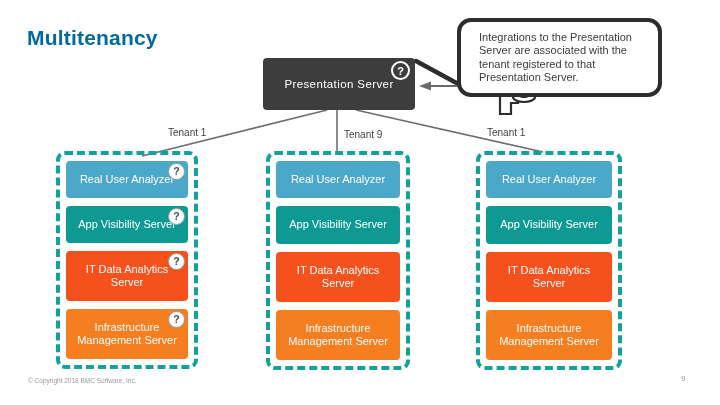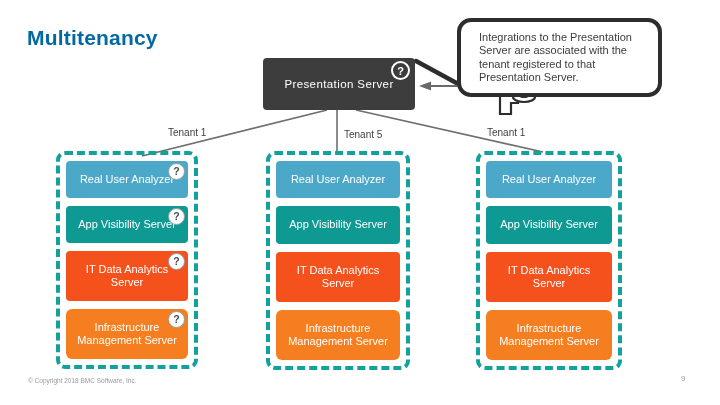--- a/index.html
+++ b/index.html
@@ -46,21 +46,21 @@
   .g3 { left:476px; top:151px; width:146px; height:219px; }
 
   .svc {
     position:relative; flex:1 1 auto; border-radius:4px;
     display:flex; align-items:center; justify-content:center; text-align:center;
     color:#ffffff; font-size:11px; line-height:13px; padding:2px 4px;
   }
   .svc-rua  { background:#4ca8c9; }
   .svc-avs  { background:#0e9a92; }
   .svc-itda { background:#f4511d;align-items:center; }
-  .svc-ims  { background:#f57e20;border-radius:6px; }
+  .svc-ims  { background:#f57e20; }
   .svc-label { display:inline-block; }
   .wrap-itda { max-width:88px; }
   .wrap-ims  { max-width:106px; }
 
   .badge-light {
     position:absolute; top:2px; right:3px; width:17px; height:17px; border-radius:50%;
     background:#ffffff; border:1px solid #8fa0a0; color:#474f4f;
     font-size:10.5px; font-weight:bold; display:flex; align-items:center; justify-content:center;
   }
 
@@ -91,21 +91,21 @@
   <div class="pres-box">
     <span class="lbl">Presentation Server</span>
     <span class="badge-dark">?</span>
   </div>
 
   <div class="callout">
     <span class="txt">Integrations to the Presentation Server are associated with the tenant registered to that Presentation Server.</span>
   </div>
 
   <div class="tenant-label tl-1">Tenant 1</div>
-  <div class="tenant-label tl-2">Tenant 5</div>
+  <div class="tenant-label tl-2">Tenant 9</div>
   <div class="tenant-label tl-3">Tenant 1</div>
 
   <div class="group g1">
     <div class="svc svc-rua">
       <span class="svc-label">Real User Analyzer</span>
       <span class="badge-light">?</span>
     </div>
     <div class="svc svc-avs">
       <span class="svc-label">App Visibility Server</span>
       <span class="badge-light">?</span>

